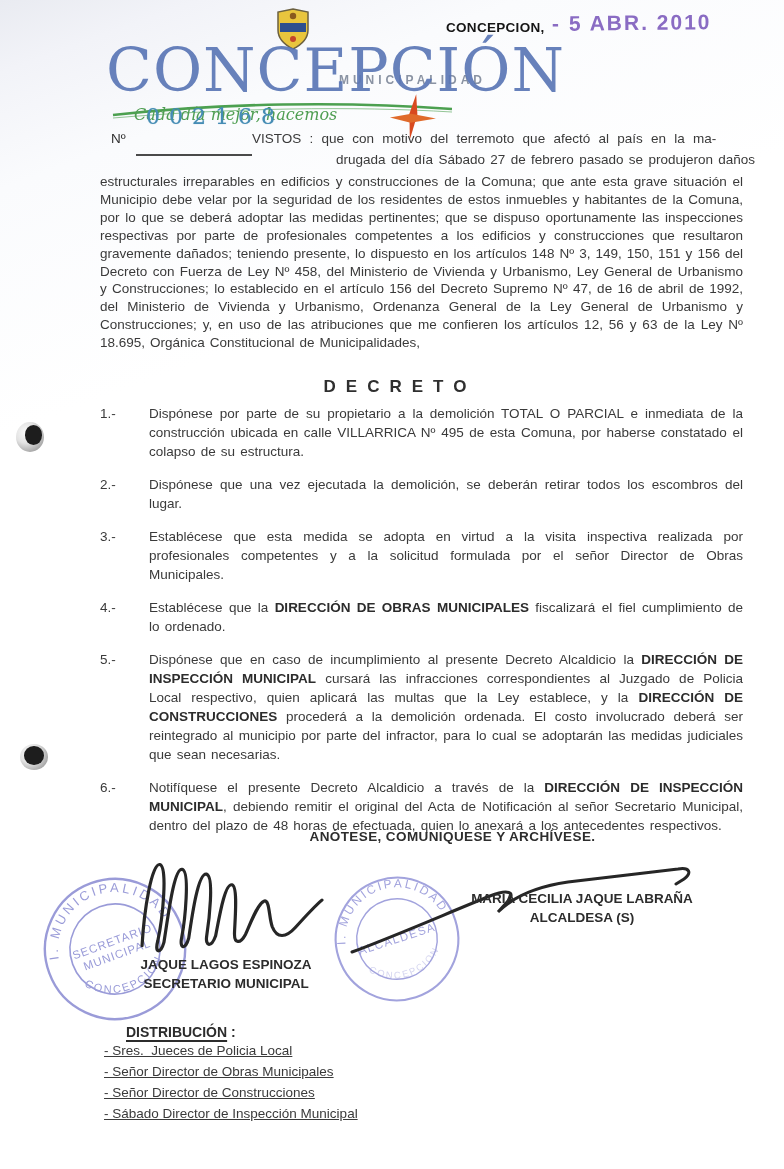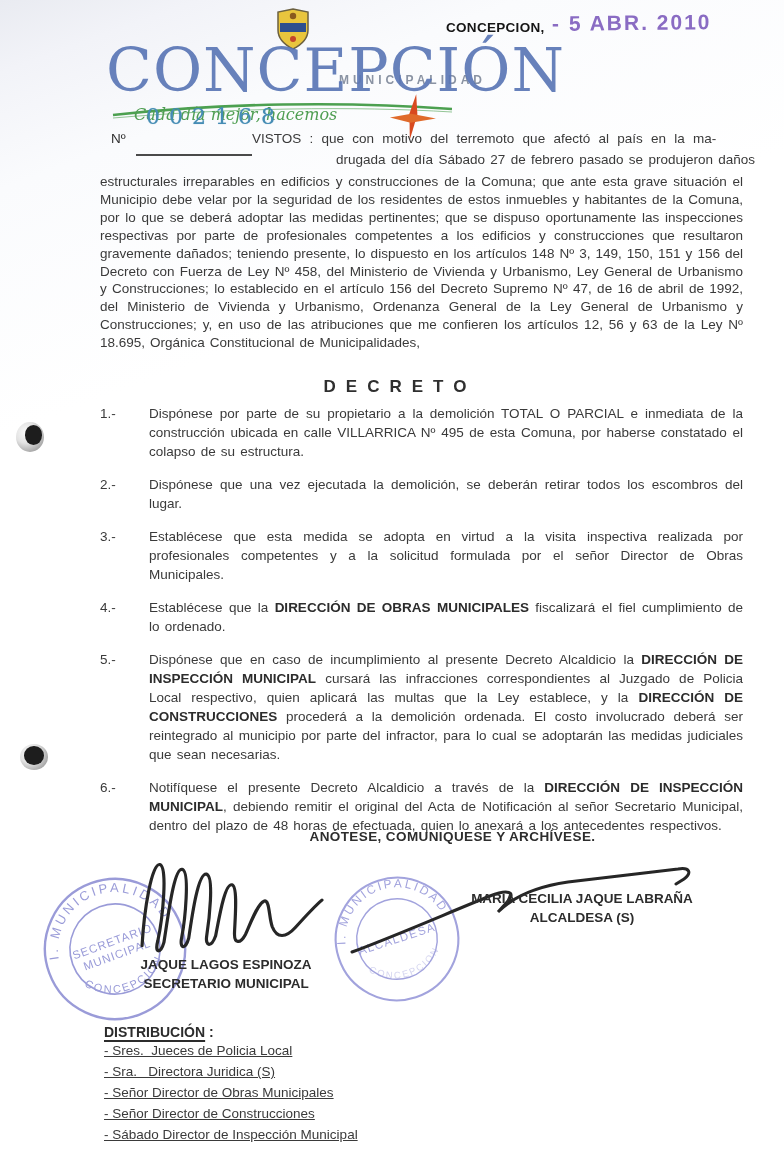--- a/index.html
+++ b/index.html
@@ -44,21 +44,21 @@
   
   .closing{position:absolute;left:100px;top:829px;width:643px;text-align:center;
         padding-left:62px;box-sizing:border-box;font-weight:bold;letter-spacing:.4px;color:#2d2d2d;}
   .stamp{position:absolute;opacity:.82;}
   .sig{position:absolute;}
   .sigblock{position:absolute;text-align:center;font-weight:bold;line-height:19px;color:#2c2c2c;}
   .sb-left{left:112px;top:955px;width:228px;}
   .sb-right{left:420px;top:889px;width:228px;margin-left:48px;}
   
   .dist{position:absolute;left:104px;top:1024px;}
-  .dist-title{font-size:14px;font-weight:bold;color:#2c2c2c;}
+  .dist-title{font-size:14px;font-weight:bold;color:#2c2c2c;margin-left:22px;}
   .dist-title .u{text-decoration:underline;text-underline-offset:3px;text-decoration-thickness:1.5px;}
   .dist-item{white-space:pre;line-height:21px;color:#3a3a3a;text-decoration:underline;}
   
   .hole{position:absolute;border-radius:50%;
         background:radial-gradient(circle at 35% 35%, #fbfbfb 0%, #e3e3e3 40%, #a9a9a9 75%, #8d8d8d 100%);}
   .hole::after{content:"";position:absolute;border-radius:50%;background:#1d1d1d;
         right:2px;top:3px;width:62%;height:66%;}
   .hole1{left:16px;top:422px;width:28px;height:30px;}
   .hole2{left:20px;top:744px;width:28px;height:26px;}
   .hole2::after{right:4px;top:2px;width:70%;height:72%;}
@@ -184,19 +184,18 @@
     <div>ALCALDESA (S)</div>
   </div>
   <div class="sigblock sb-left">
     <div>JAQUE LAGOS ESPINOZA</div>
     <div>SECRETARIO MUNICIPAL</div>
   </div>
 
   <div class="dist">
     <div class="dist-title"><span class="u">DISTRIBUCIÓN</span><span> :</span></div>
     <div class="dist-item">- Sres.  Jueces de Policia Local</div>
-    <div class="dist-item">- Sra.   Directora Juridica (S)</div>
     <div class="dist-item">- Señor Director de Obras Municipales</div>
     <div class="dist-item">- Señor Director de Construcciones</div>
     <div class="dist-item">- Sábado Director de Inspección Municipal</div>
   </div>
 
 </div>
 
 </body></html>

